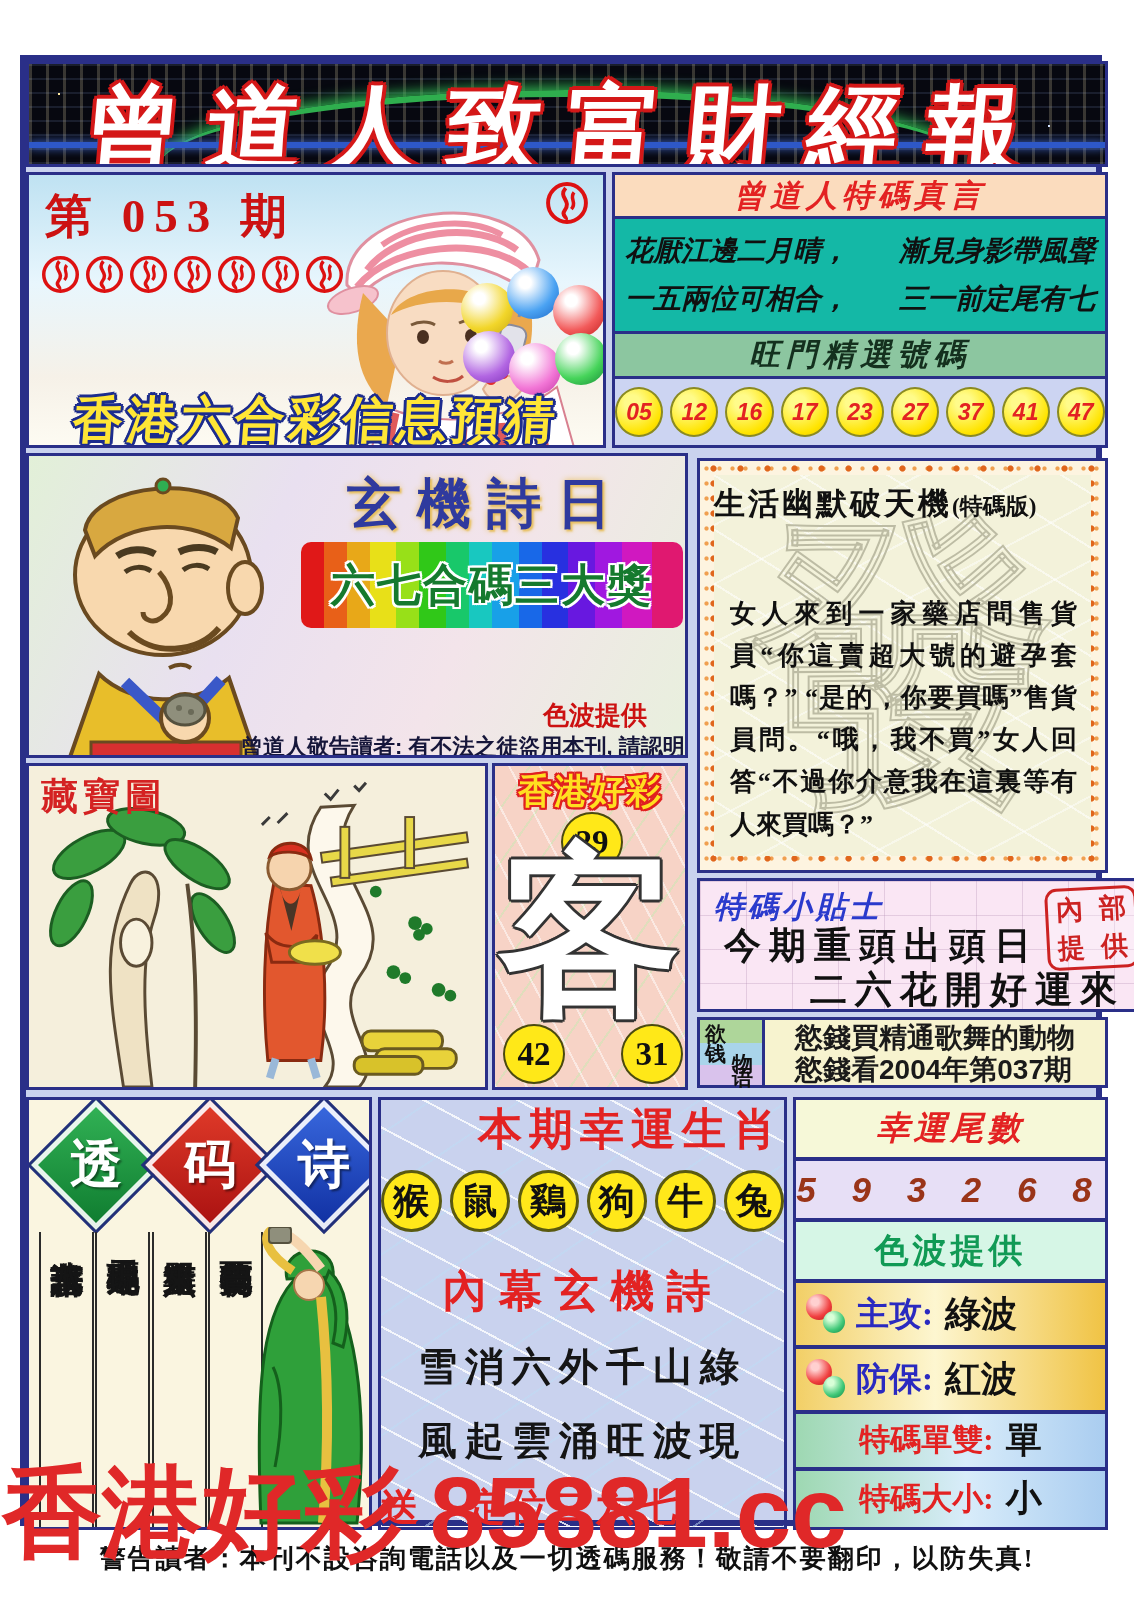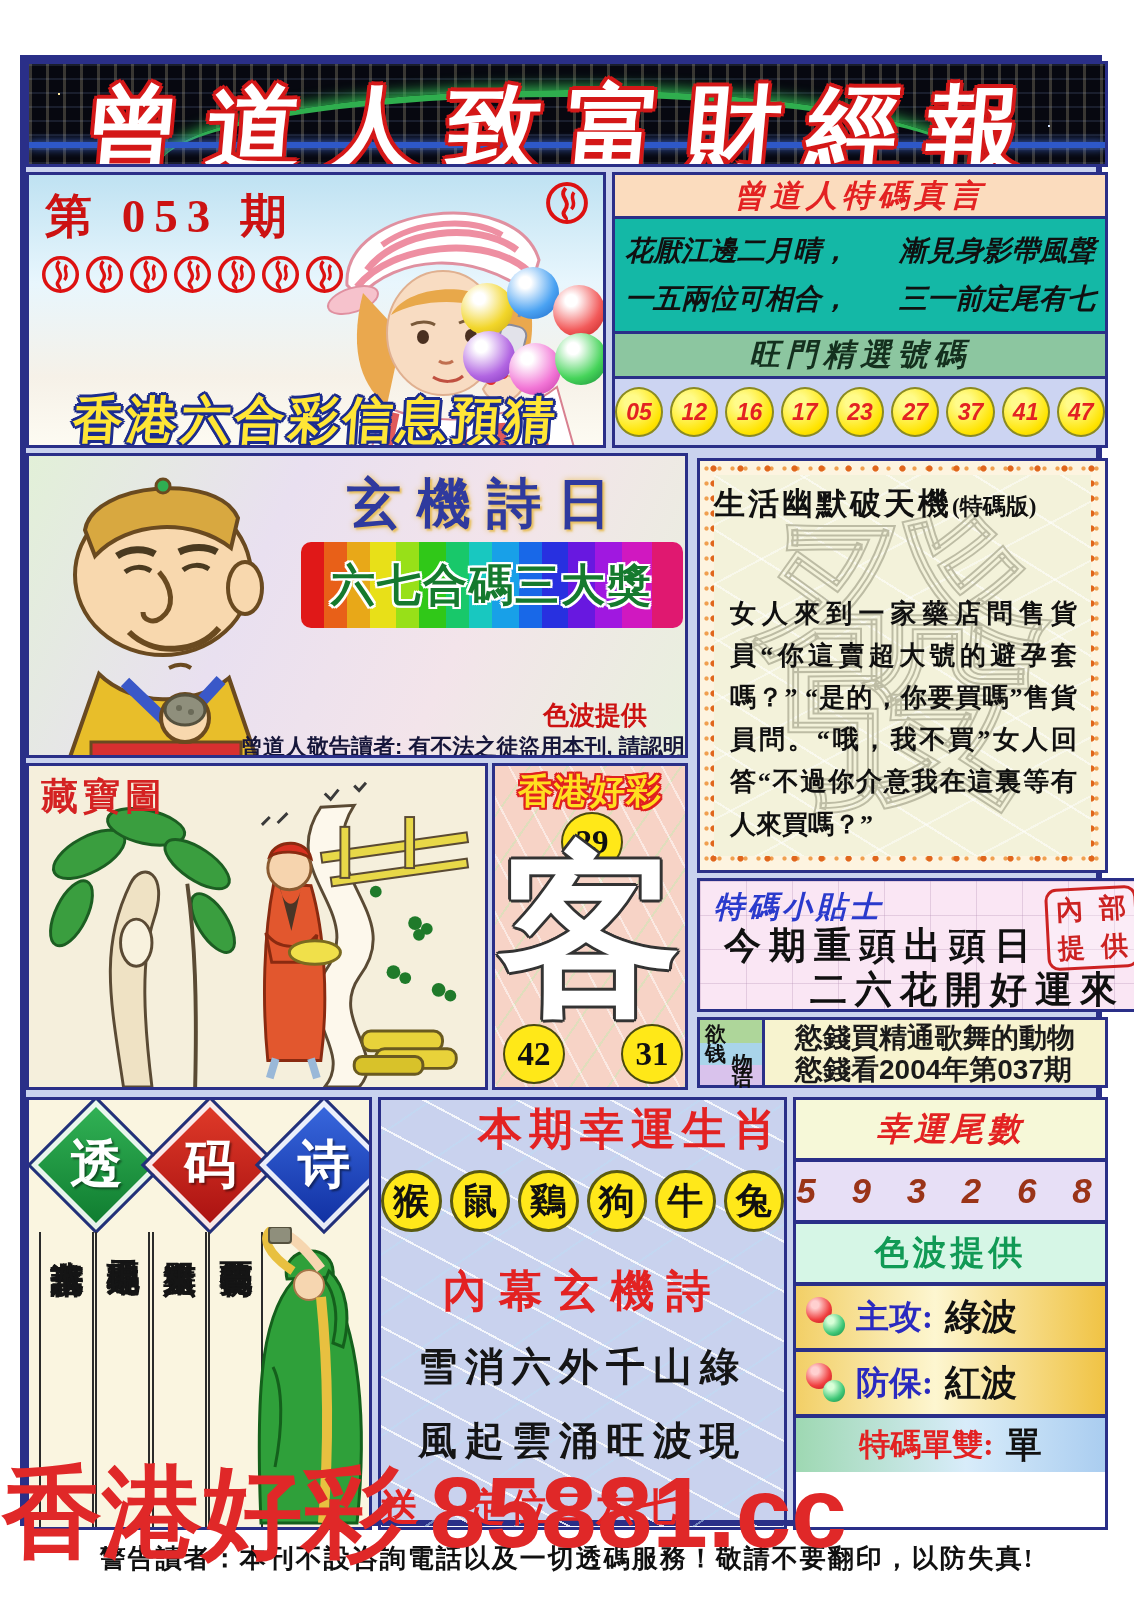--- a/index.html
+++ b/index.html
@@ -513,17 +513,21 @@
           <span class="pr"></span>
           <span class="pg"></span>
         </span>
       <span class="tLabBlue">防保:</span>
       <span class="tVal">紅波</span>
     </div>
     <div class="trow t6">
       <span class="tLabRed">特碼單雙:</span>
       <span class="tVal">單</span>
     </div>
+    <div class="trow t7">
+      <span class="tLabRed">特碼大小:</span>
+      <span class="tVal">小</span>
+    </div>
   </div>
 
   <div class="footerWarn">警告讀者：本刊不設咨詢電話以及一切透碼服務！敬請不要翻印，以防失真!</div>
   <div class="watermark">香港好彩 85881.cc</div>
 </div>
 
 </body></html>

